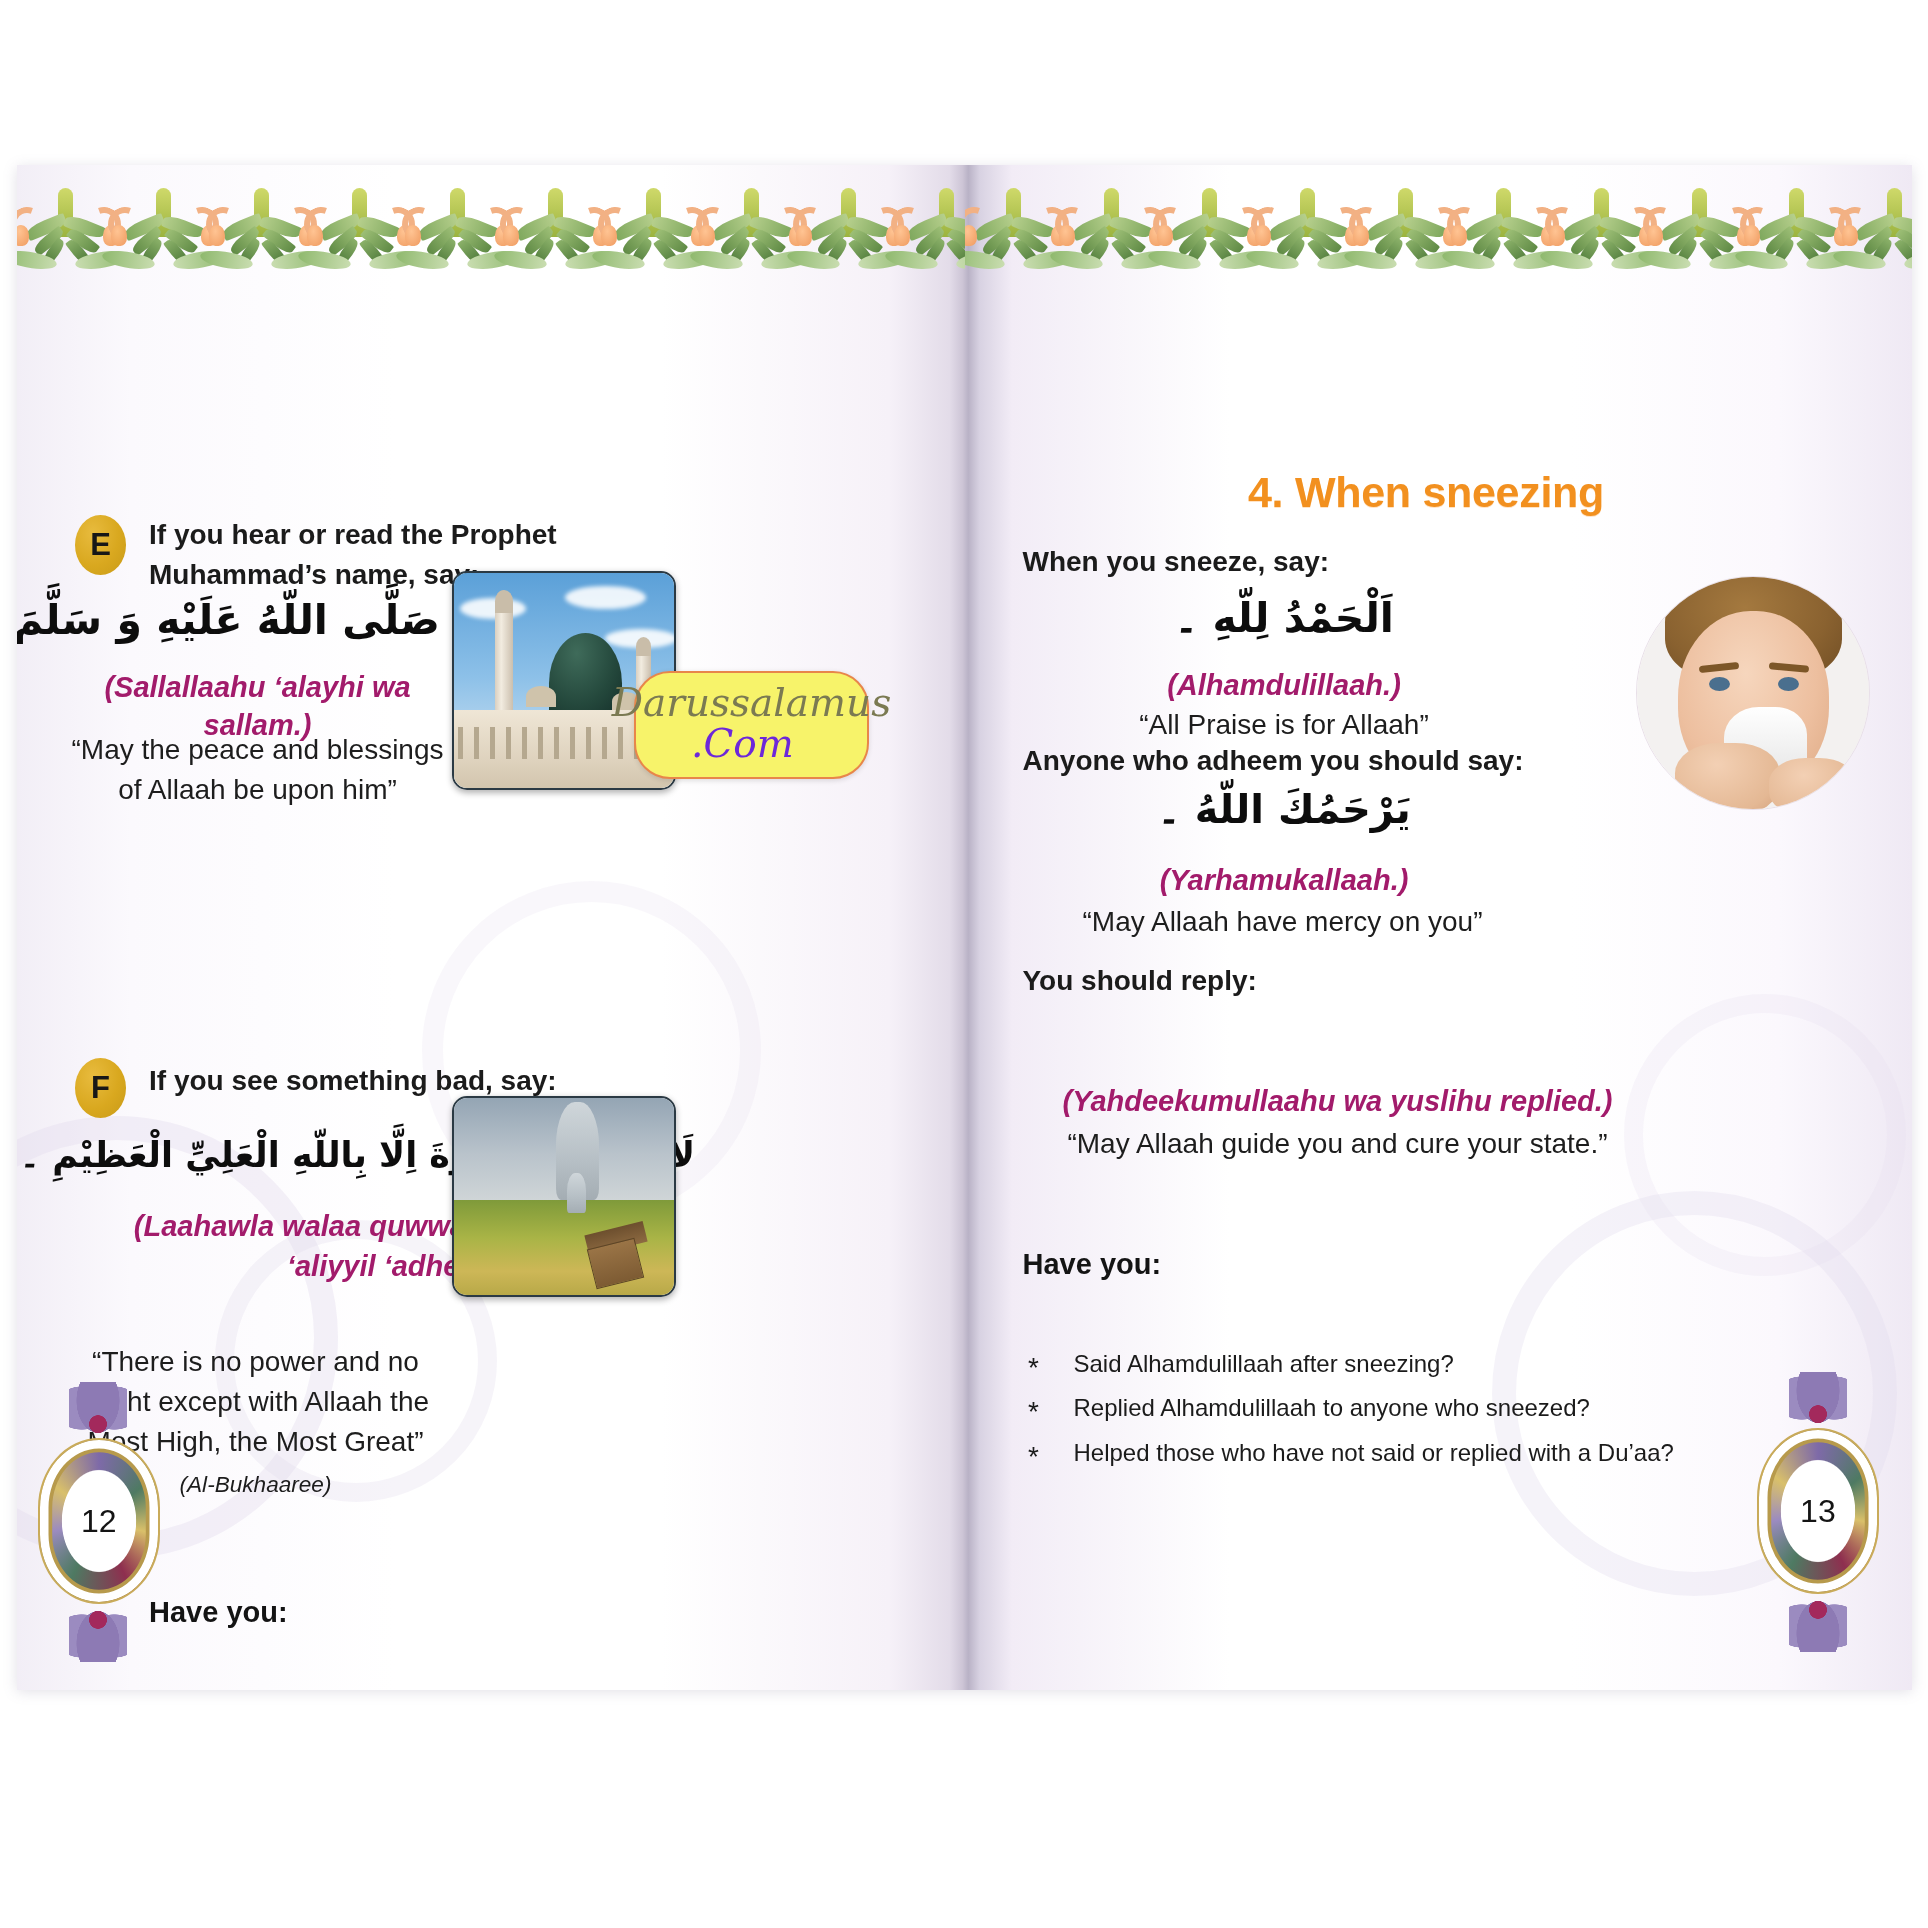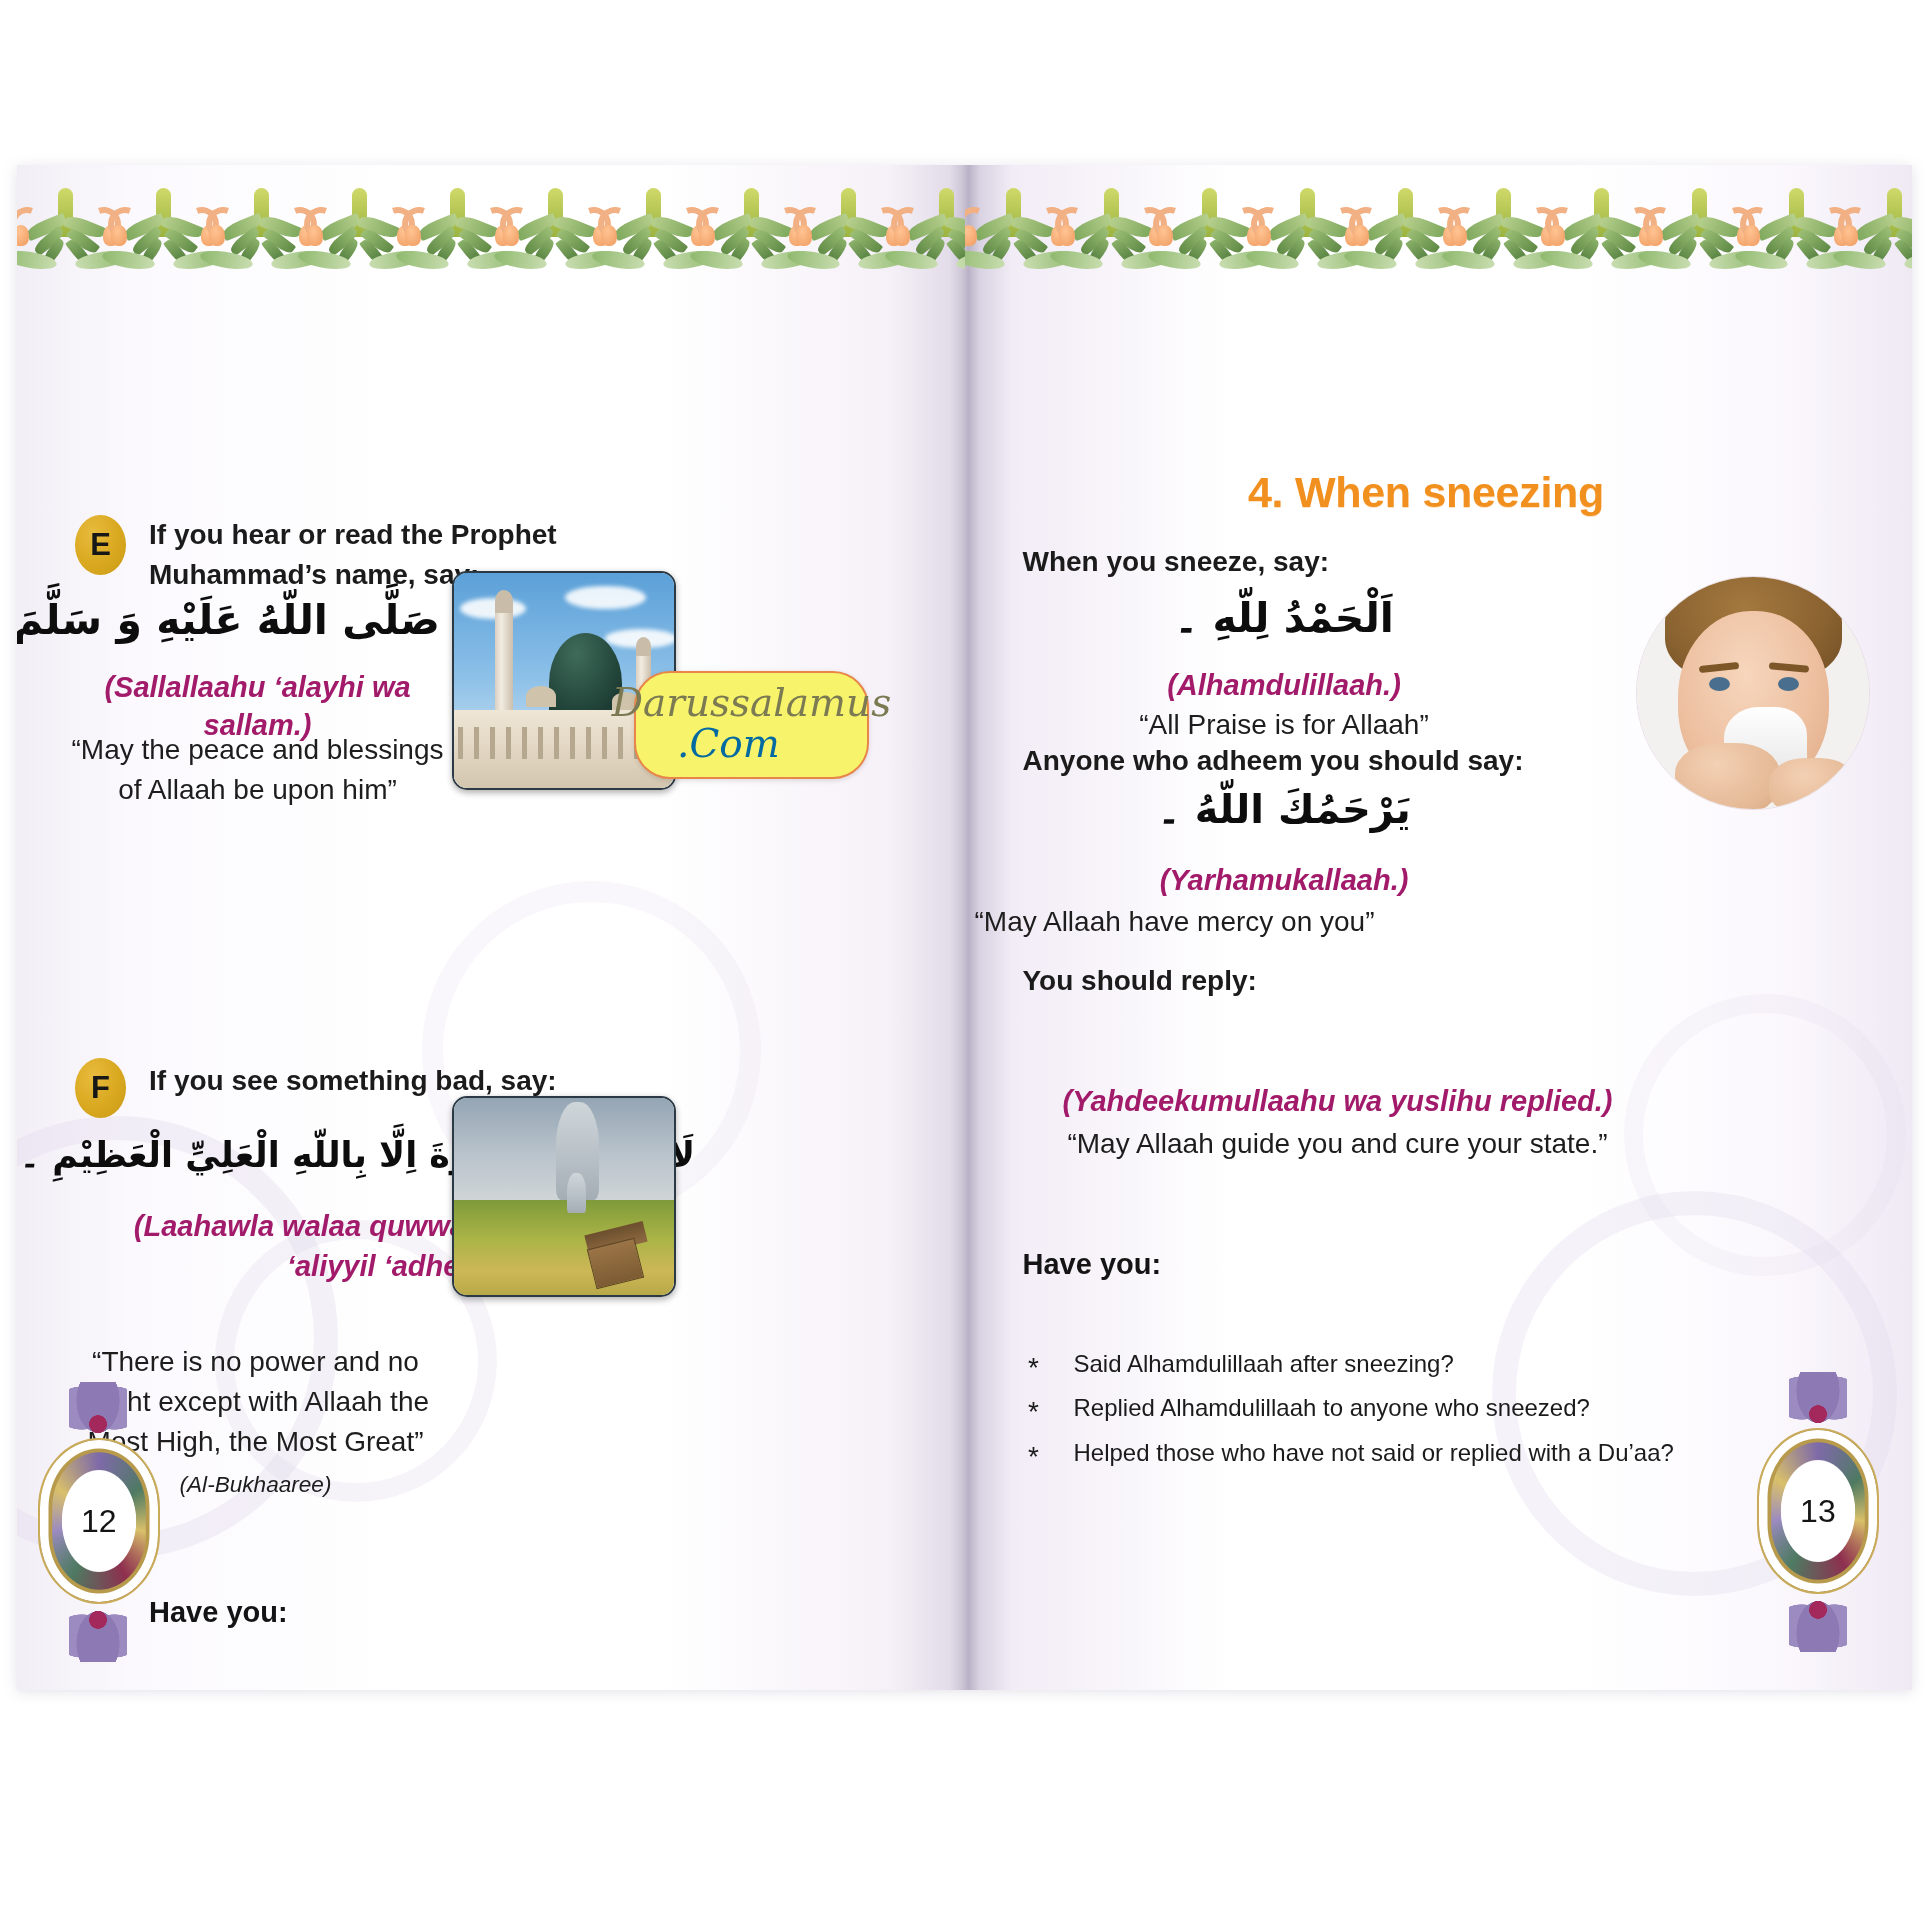--- a/index.html
+++ b/index.html
@@ -340,27 +340,27 @@
     box-shadow: 0 1.9px 5.6px rgba(0,0,0,0.12);
   }
   .wm-line1 {
     color: #7b7a52;
     font-family: "DejaVu Serif", serif;
     font-style: italic;
     font-size: 39px;
     line-height: 1;
   }
   .wm-line2 {
-    color: #0369a1;
+    color: #6d28d9;
     font-family: "DejaVu Serif", serif;
     font-style: italic;
     font-size: 39px;
     line-height: 1.15;
     align-self: flex-start;
-    margin-left: 41px;
+    margin-left: 55px;
   }
 </style>
 </head>
 <body>
 
 <div id="book">
   <div class="spread">
 
     <div class="page left">
 
@@ -753,21 +753,21 @@
       <div class="translit" style="left:56px; top:502px; width:527px; text-align:center;">(Alhamdulillaah.)</div>
 
       <div class="meaning" style="left:56px; top:540px; width:527px; text-align:center;">“All Praise is for Allaah”</div>
 
       <div class="prompt" style="left:58px; top:576px; width:603px;">Anyone who adheem you should say:</div>
 
       <div class="arabic" style="left:56px; top:621px; width:527px; font-size:40px; text-align:center;">يَرْحَمُكَ اللّهُ ۔</div>
 
       <div class="translit" style="left:56px; top:697px; width:527px; text-align:center;">(Yarhamukallaah.)</div>
 
-      <div class="meaning" style="left:10px; top:737px; width:584px; text-align:left;">“May Allaah have mercy on you”</div>
+      <div class="meaning" style="left:26px; top:737px; width:584px; text-align:center;">“May Allaah have mercy on you”</div>
 
       <div class="prompt" style="left:58px; top:796px; width:565px;">You should reply:</div>
 
 
       <div class="translit" style="left:34px; top:918px; width:678px; text-align:center;">(Yahdeekumullaahu wa yuslihu replied.)</div>
 
       <div class="meaning" style="left:34px; top:959px; width:678px; text-align:center;">“May Allaah guide you and cure your state.”</div>
 
 
       <div class="photo-round" style="left:671px; top:411px; width:234px; height:234px;">

